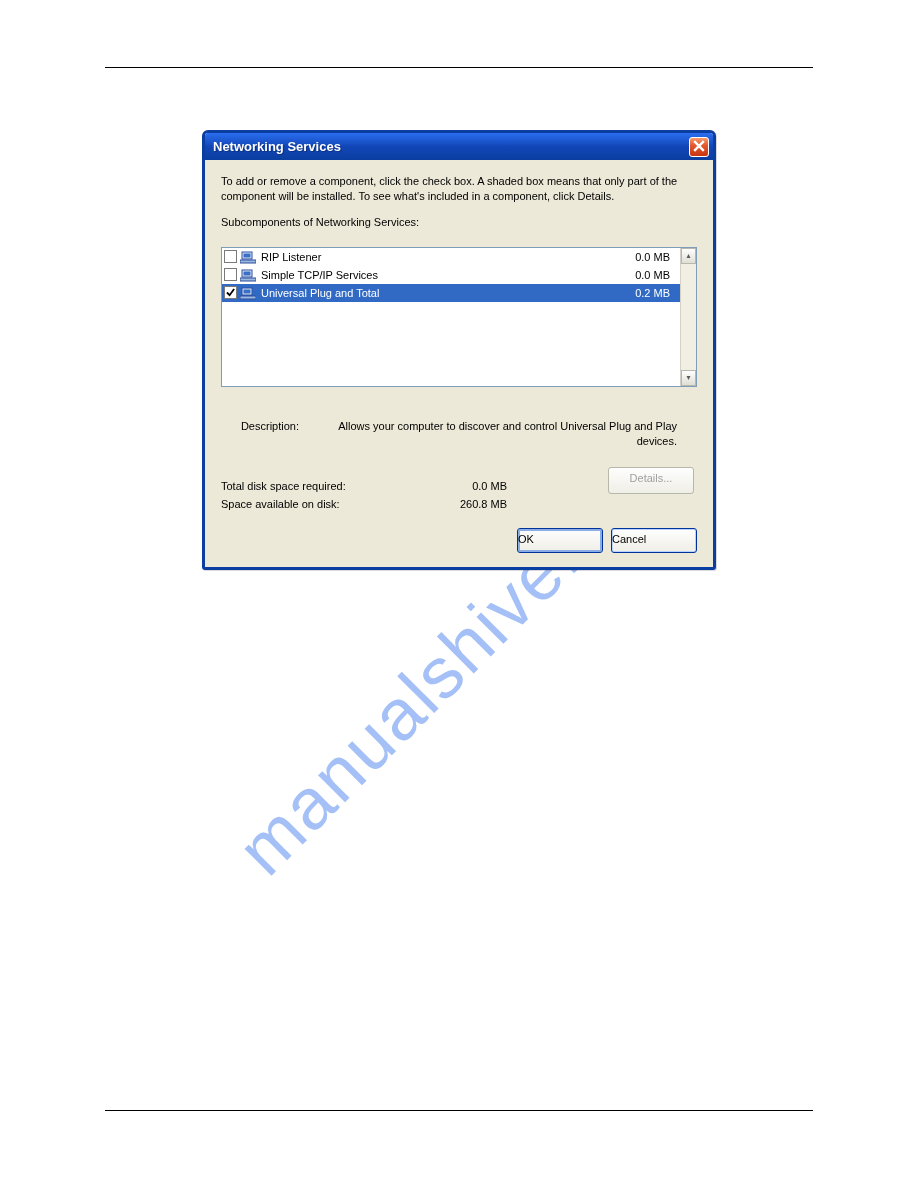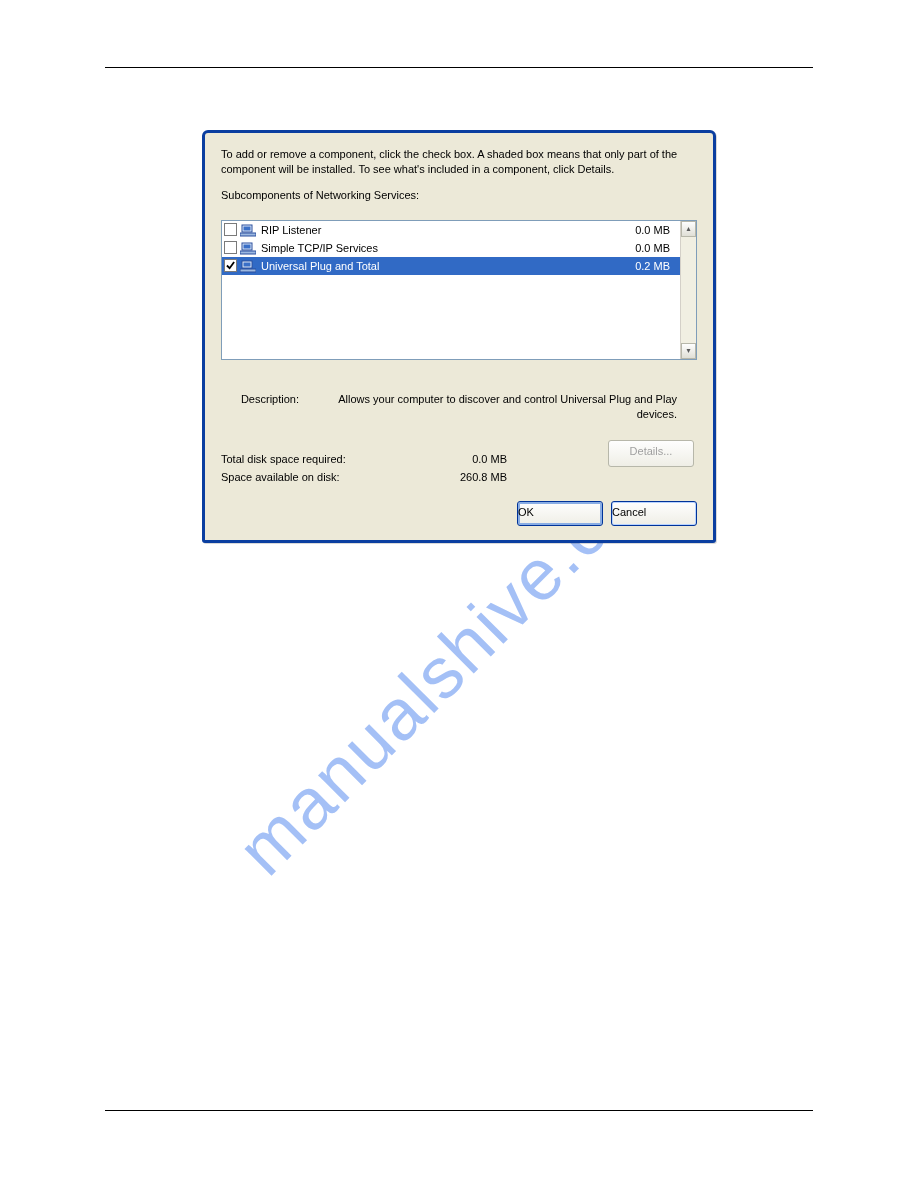--- a/index.html
+++ b/index.html
@@ -207,20 +207,30 @@
 </head>
 <body>
 
 <div class="page-rule-top"></div>
 <div class="page-rule-bottom"></div>
 
 <div class="watermark">manualshive.com</div>
 
 <div class="dialog-outer">
 
+  <div class="titlebar">
+    <span class="titlebar-title">Networking Services</span>
+    <div class="titlebar-close">
+      <span>
+        <svg viewBox="0 0 10 10">
+            <path d="M1 1 L9 9 M9 1 L1 9" stroke="#ffffff" stroke-width="2" fill="none"></path>
+          </svg>
+      </span>
+    </div>
+  </div>
 
   <div class="dialog-body" style="position:relative;">
 
     <div class="intro-text">To add or remove a component, click the check box. A shaded box means that only part of the component will be installed. To see what's included in a component, click Details.</div>
 
     <div class="sublabel">Subcomponents of Networking Services:</div>
 
     <div class="listbox">
       <div class="listbox-items">
 

